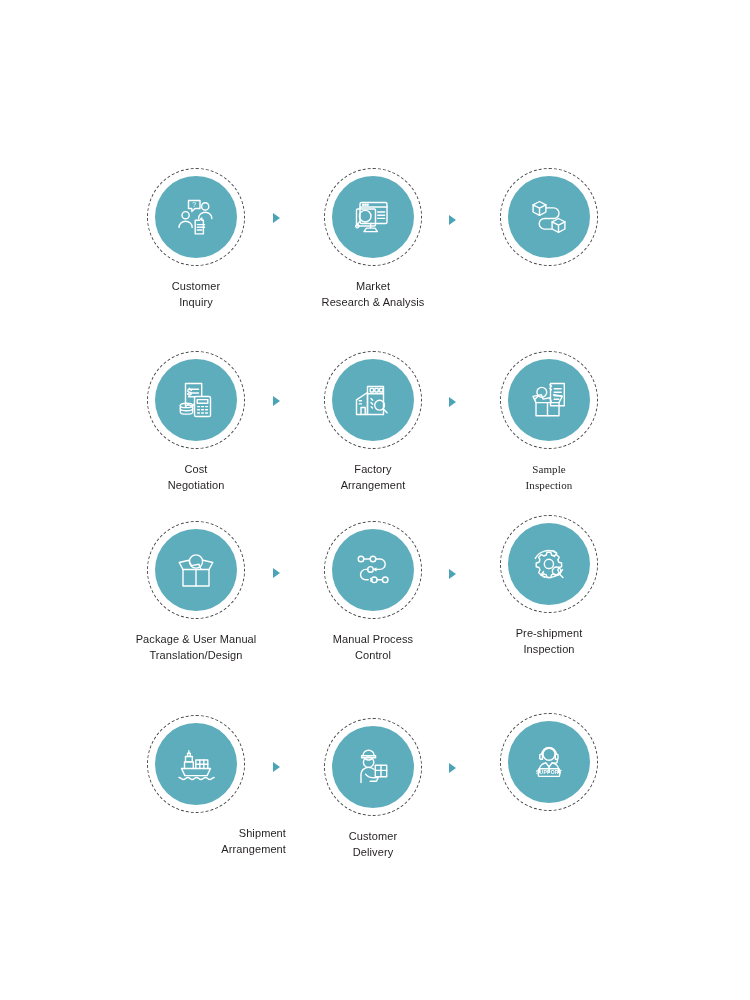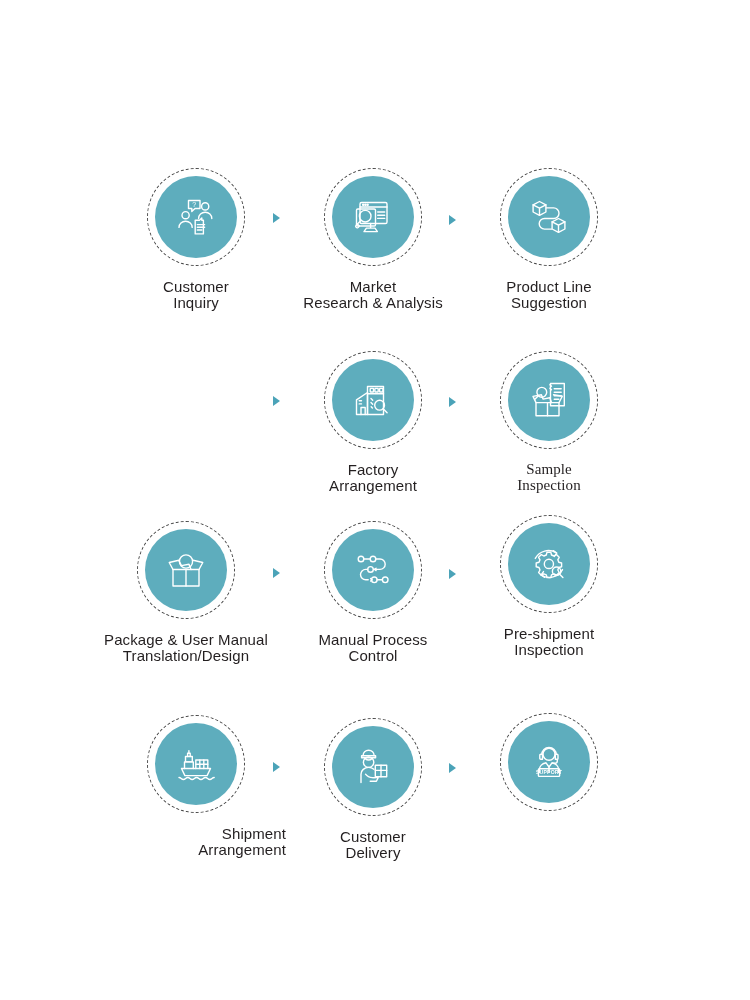--- a/index.html
+++ b/index.html
@@ -66,21 +66,21 @@
     display: flex;
     align-items: center;
     justify-content: center;
   }
   .step-icon svg {
     display: block;
   }
 
   .step-label {
     margin-top: 13px;
-    font-size: 15px;
+    font-size: 11px;
     line-height: 15.5px;
     color: #231f20;
     letter-spacing: 0.1px;
     white-space: pre-line;
   }
 
   .flow-arrow {
     position: absolute;
     width: 0;
     height: 0;
@@ -143,22 +143,41 @@
         <div class="step-icon">
           <svg id="def-product-line-icon" width="46" height="46" viewBox="0 0 46 46" fill="none" stroke="#ffffff" stroke-width="1.4" stroke-linecap="round" stroke-linejoin="round">
     <path d="m13.5 7.5 6.4 3.3v7.2l-6.4 3.3-6.4-3.3v-7.2z"></path>
     <path d="m7.1 10.8 6.4 3.4 6.4-3.4M13.5 14.2v7.1"></path>
     <path d="m32.5 24.5 6.4 3.3v7.2l-6.4 3.3-6.4-3.3v-7.2z"></path>
     <path d="m26.1 27.8 6.4 3.4 6.4-3.4M32.5 31.2v7.1"></path>
     <path d="M20.4 13.9h7.3a5.3 5.3 0 0 1 0 10.6h-9.2a5.3 5.3 0 0 0 0 10.6h7.1"></path>
   </svg>
         </div>
       </div>
-      <div class="step-label">Product Line
-Suggestion</div>
+    </div>
+    <div class="flow-step" style="left: 106px; top: 351px;">
+      <div class="step-badge">
+        <div class="dashed-ring"></div>
+        <div class="disc"></div>
+        <div class="step-icon">
+          <svg id="def-cost-negotiation-icon" width="46" height="46" viewBox="0 0 46 46" fill="none" stroke="#ffffff" stroke-width="1.4" stroke-linecap="round" stroke-linejoin="round">
+    <path d="M12.5 6.5h16.2v22.8l-2.6-1.9-2.7 1.9-2.7-1.9-2.7 1.9-2.7-1.9-2.8 1.9z"></path>
+    <path d="M15.5 12.2h10M15.5 16h10M15.5 19.8h6.3"></path>
+    <rect x="21.5" y="19.5" width="16" height="20" rx="1.6" fill="#5eadbd"></rect>
+    <path d="M24.2 22.6h10.6v3.6H24.2z"></path>
+    <path d="M24.6 29.6h1.9M28.6 29.6h1.9M32.6 29.6h1.9M24.6 32.8h1.9M28.6 32.8h1.9M32.6 32.8h1.9M24.6 36h1.9M28.6 36h1.9M32.6 36h1.9"></path>
+    <ellipse cx="13.5" cy="28.4" rx="6.2" ry="2.2"></ellipse>
+    <path d="M7.3 28.4v3.2c0 1.2 2.8 2.2 6.2 2.2s6.2-1 6.2-2.2v-3.2"></path>
+    <path d="M7.3 31.6v3.3c0 1.2 2.8 2.2 6.2 2.2s6.2-1 6.2-2.2v-3.3"></path>
+    <path d="M18.4 13.4c-.5-.8-1.5-1.2-2.4-1-1.3.2-1.8 1.7-.6 2.3 1.2.6 2.6.3 2.9 1.6.2 1-.9 1.8-2 1.6a2.4 2.4 0 0 1-1.7-1.1M16.4 11.3v1.1M16.4 18v1.1"></path>
+  </svg>
+        </div>
+      </div>
+      <div class="step-label">Cost
+Negotiation</div>
     </div>
     <div class="flow-step" style="left: 283px; top: 351px;">
       <div class="step-badge">
         <div class="dashed-ring"></div>
         <div class="disc"></div>
         <div class="step-icon">
           <svg id="def-factory-inspection-icon" width="46" height="46" viewBox="0 0 46 46" fill="none" stroke="#ffffff" stroke-width="1.4" stroke-linecap="round" stroke-linejoin="round">
     <path d="M17.5 9.5h16v28h-16z"></path>
     <path d="M17.5 16.8h16"></path>
     <rect x="20.2" y="11.4" width="3.3" height="3.6" rx="0.5"></rect>
@@ -189,21 +208,21 @@
     <path d="m10 25.6-3-6.2 8.4-1.6 1.6 4.3 6.8-1.3 1.7 4.8M33 25.6l3.3-6.4-8.8-1.4"></path>
     <path d="M21.5 25.6v13.2"></path>
     <circle cx="15.8" cy="15.3" r="4.9"></circle>
     <path d="m12.2 18.9-3.6 3.7"></path>
   </svg>
         </div>
       </div>
       <div class="step-label">Sample
 Inspection</div>
     </div>
-    <div class="flow-step" style="left: 96px; top: 521px;">
+    <div class="flow-step" style="left: 106px; top: 521px;">
       <div class="step-badge">
         <div class="dashed-ring"></div>
         <div class="disc"></div>
         <div class="step-icon">
           <svg id="def-package-design-icon" width="46" height="46" viewBox="0 0 46 46" fill="none" stroke="#ffffff" stroke-width="1.4" stroke-linecap="round" stroke-linejoin="round">
     <circle cx="23" cy="14.5" r="6.6"></circle>
     <path d="M10 22.5h26v16.5H10z"></path>
     <path d="m10 22.5-3.8-7 9.6-2.2 2.6 5.3 7.6-1.3 2 5.2M36 22.5l3.8-7-9.6-2.2"></path>
     <path d="M23 22.5v16.5"></path>
   </svg>

